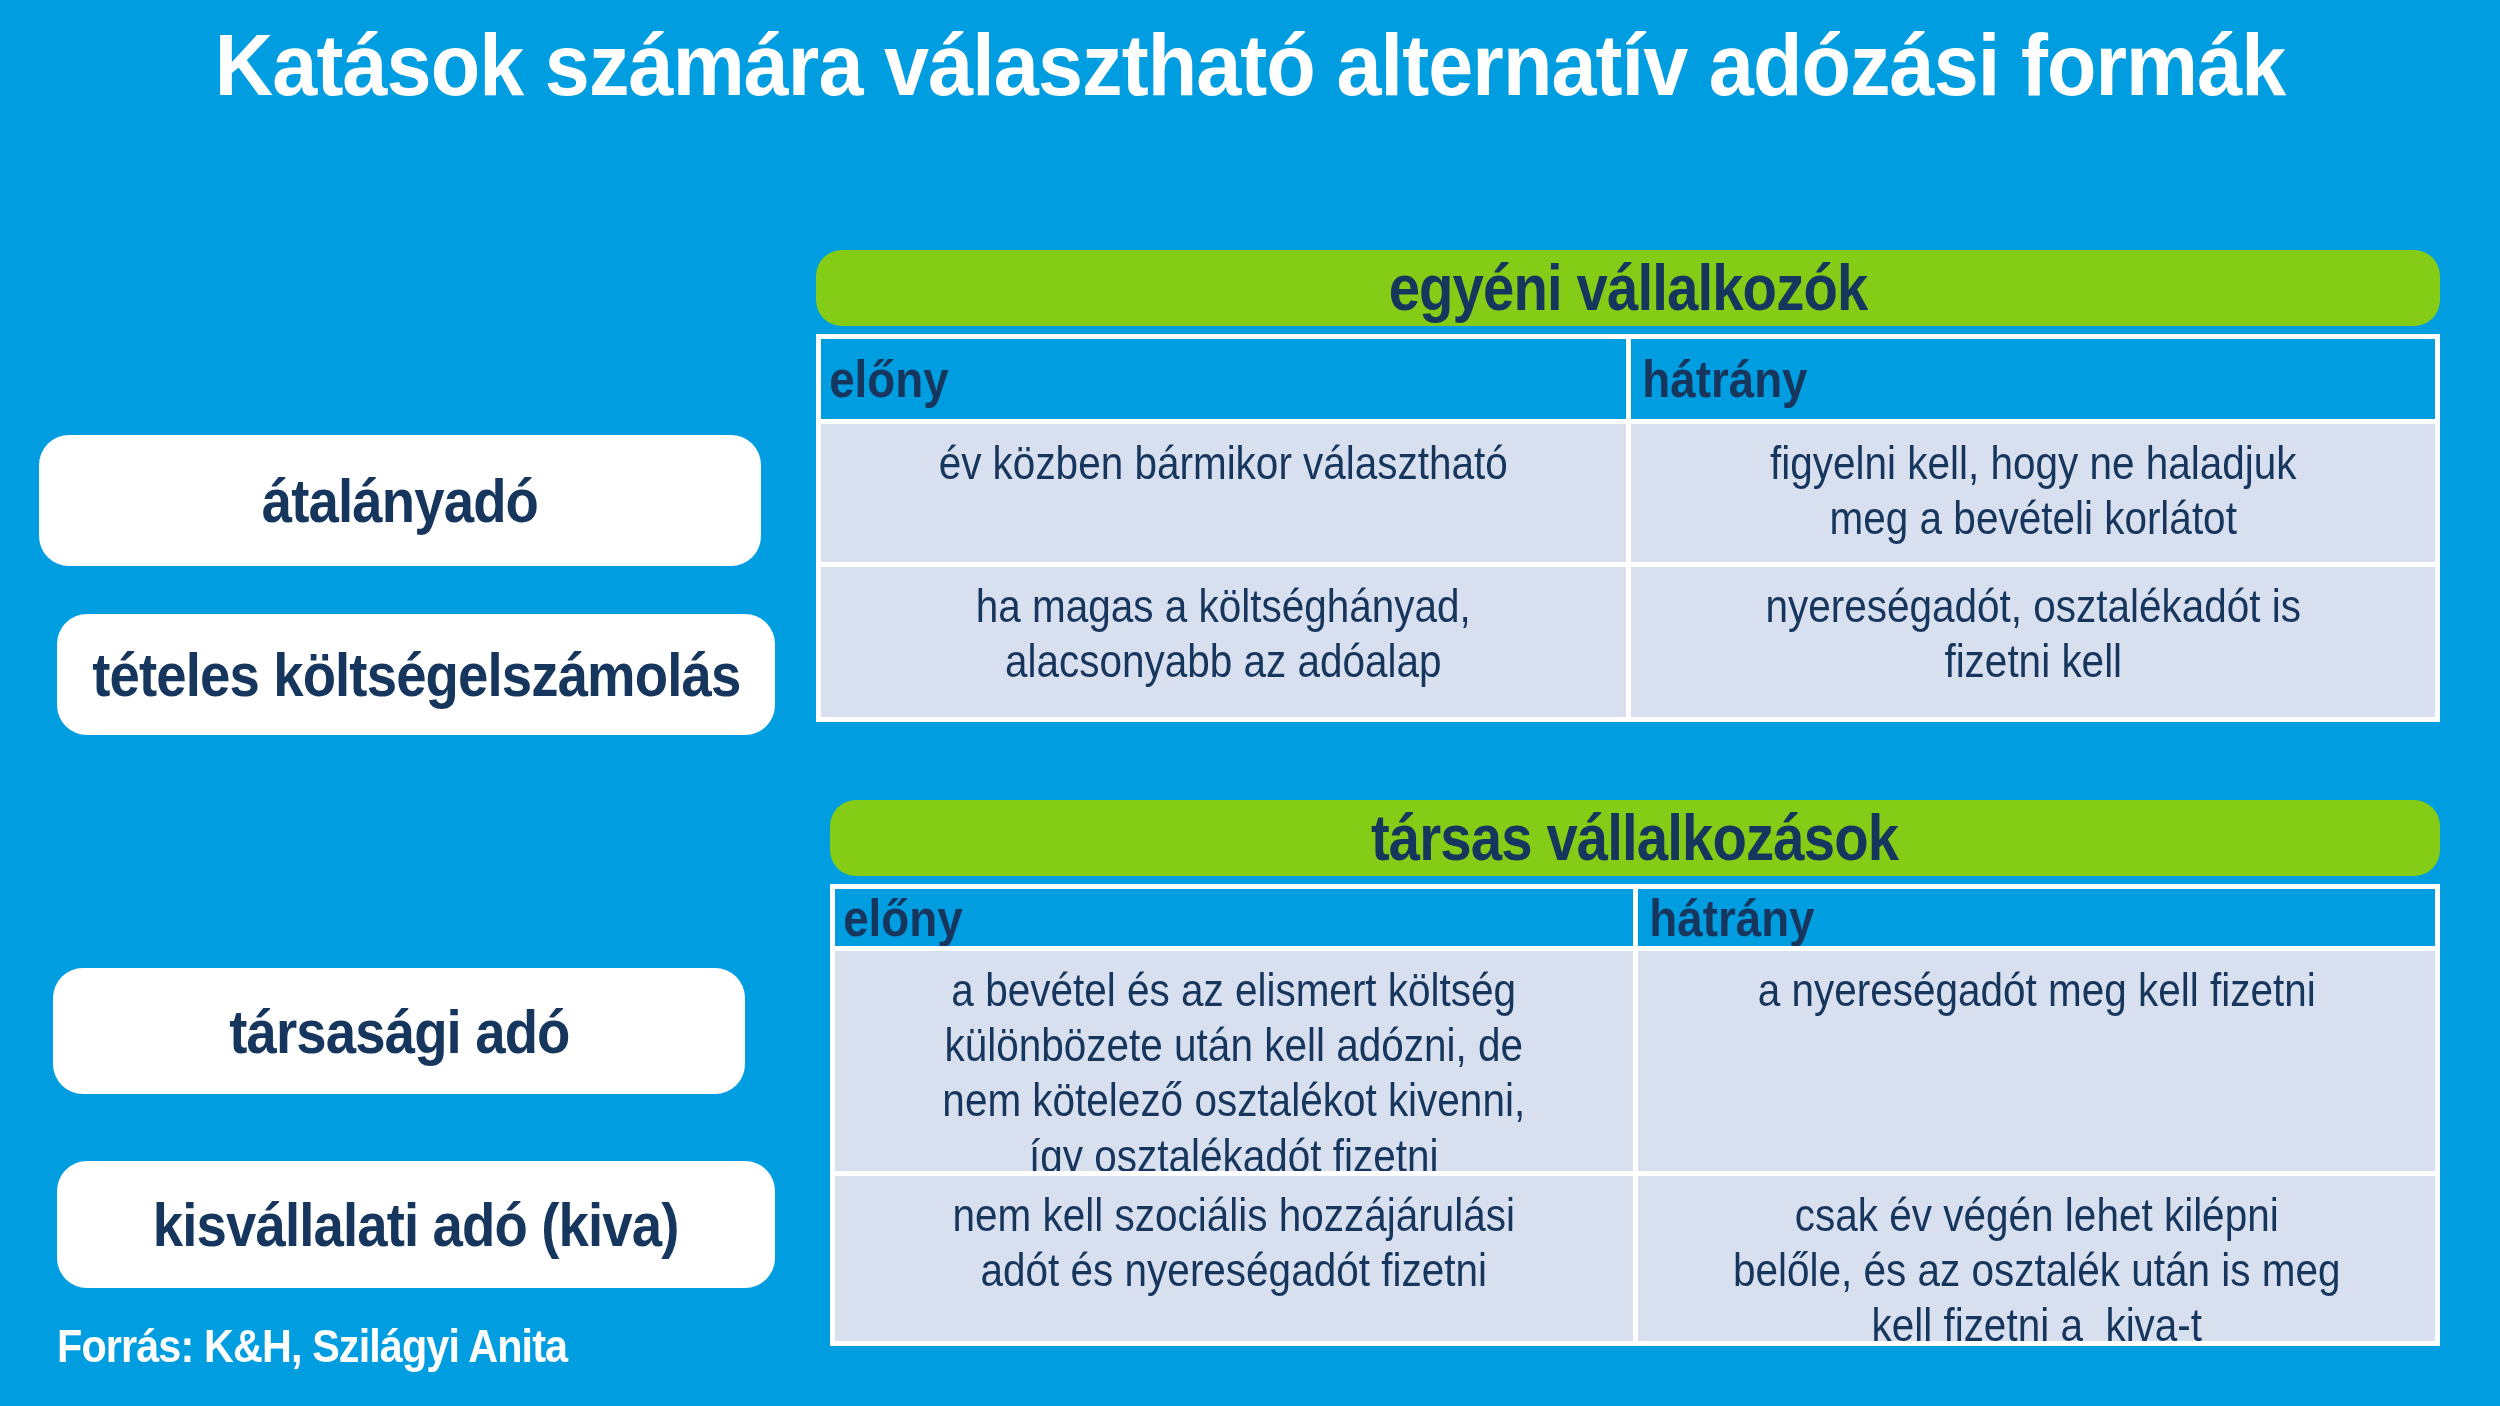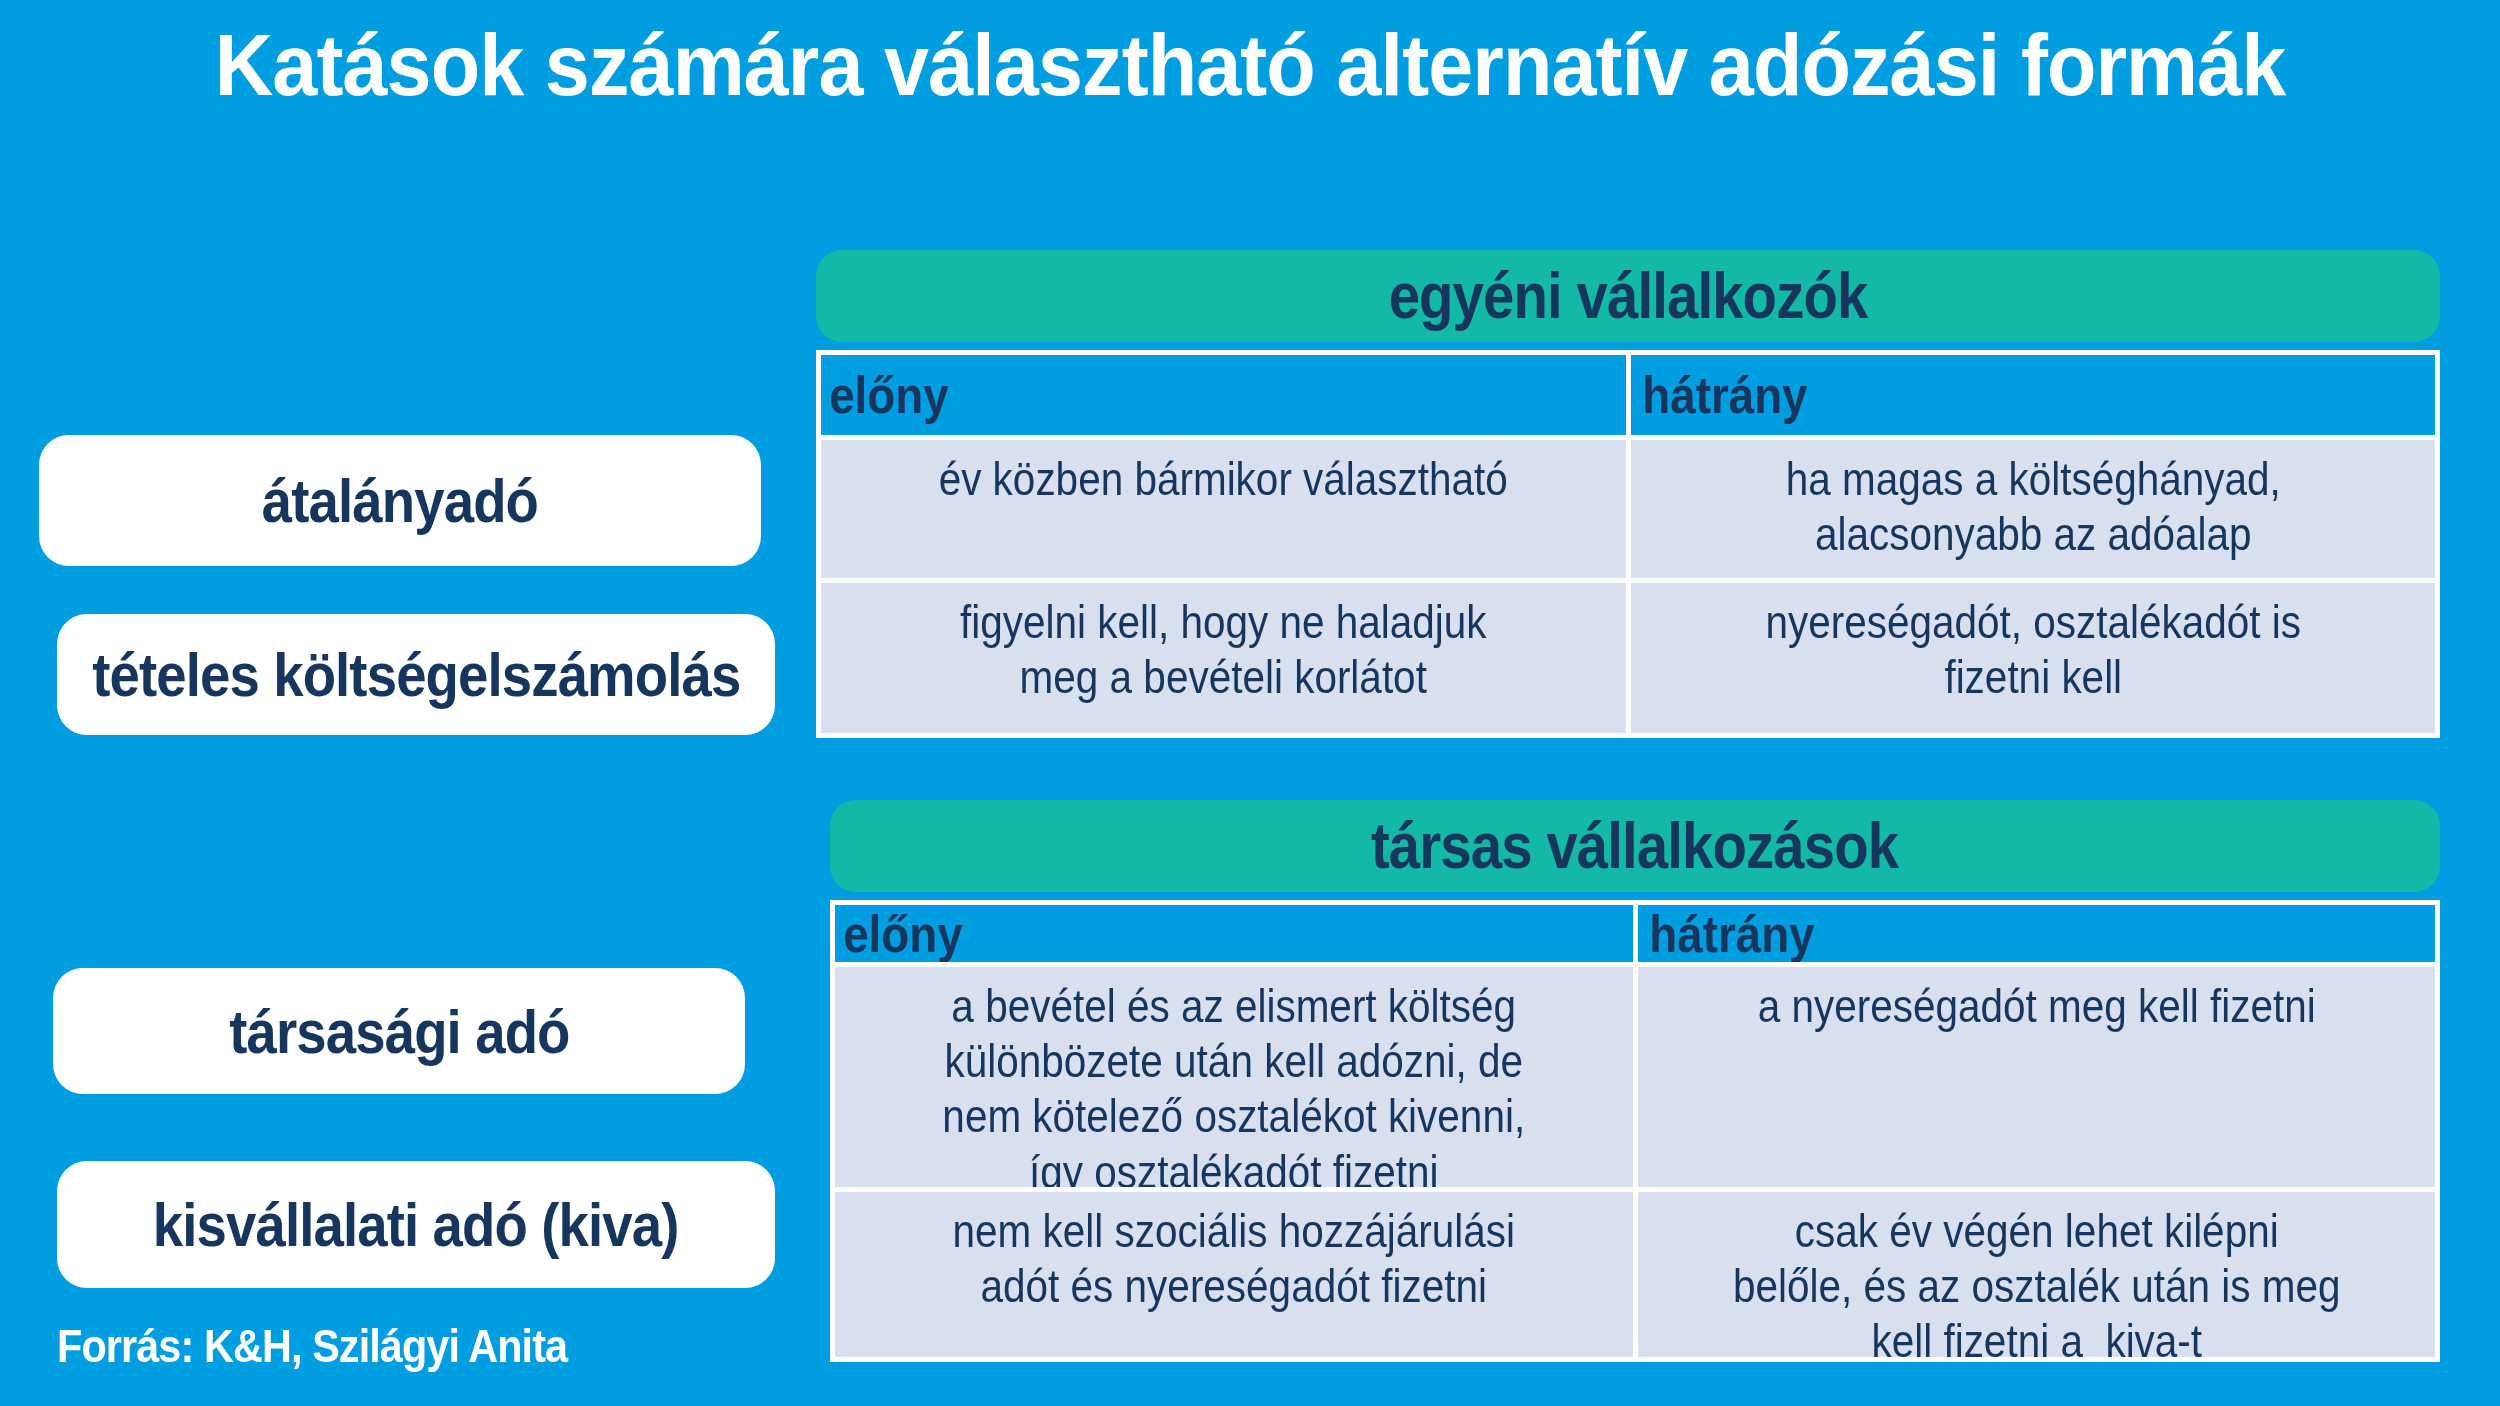--- a/index.html
+++ b/index.html
@@ -34,21 +34,21 @@
     transform:scaleX(0.88); transform-origin:left top;
     white-space:pre-wrap; text-align:center;
   }
 
   
   .tbl { position:absolute; }
   .tbl-1 { left:816px; top:250px; width:1624px; }
   .tbl-2 { left:830px; top:800px; width:1610px; }
 
   .tbl-header {
-    height:92px; background:#14b8a6; border-radius:26px;
+    height:76px; background:#84cc16; border-radius:26px;
     display:flex; align-items:center; justify-content:center;
     color: var(--navy, #17365D); font-weight:bold; font-size:64px;
     letter-spacing:-1px;
   }
   .tbl-grid {
     margin-top:8px; background:#fff; padding:5px;
     display:grid; grid-template-columns:1fr 1fr; gap:5px;
   }
   .col-head {
     background: var(--background, #009DE0);
@@ -99,26 +99,26 @@
       <div class="col-head">
         <span class="cond">előny</span>
       </div>
       <div class="col-head">
         <span class="cond">hátrány</span>
       </div>
       <div class="cell">
         <div class="cond-block">év közben bármikor választható</div>
       </div>
       <div class="cell">
+        <div class="cond-block">figyelni kell, hogy ne haladjuk
+meg a bevételi korlátot</div>
+      </div>
+      <div class="cell">
         <div class="cond-block">ha magas a költséghányad,
 alacsonyabb az adóalap</div>
-      </div>
-      <div class="cell">
-        <div class="cond-block">figyelni kell, hogy ne haladjuk
-meg a bevételi korlátot</div>
       </div>
       <div class="cell">
         <div class="cond-block">nyereségadót, osztalékadót is
 fizetni kell</div>
       </div>
     </div>
   </section>
 
   <section class="tbl tbl-2">
     <div class="tbl-header">

